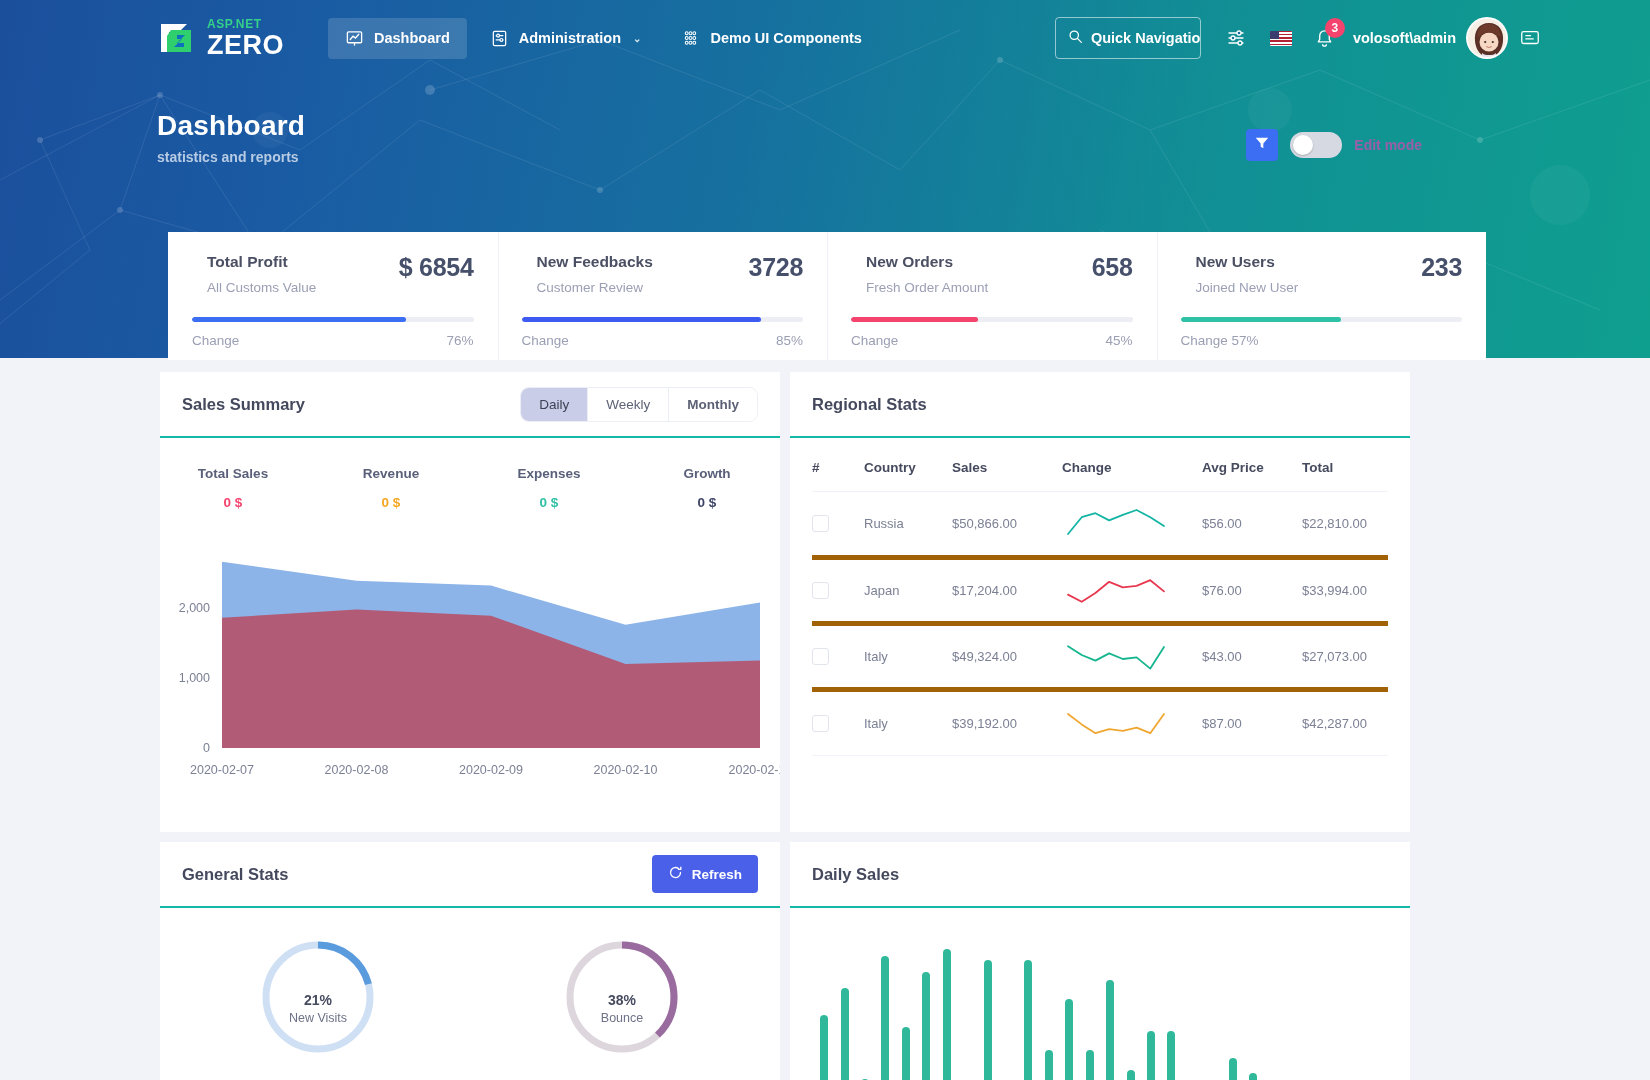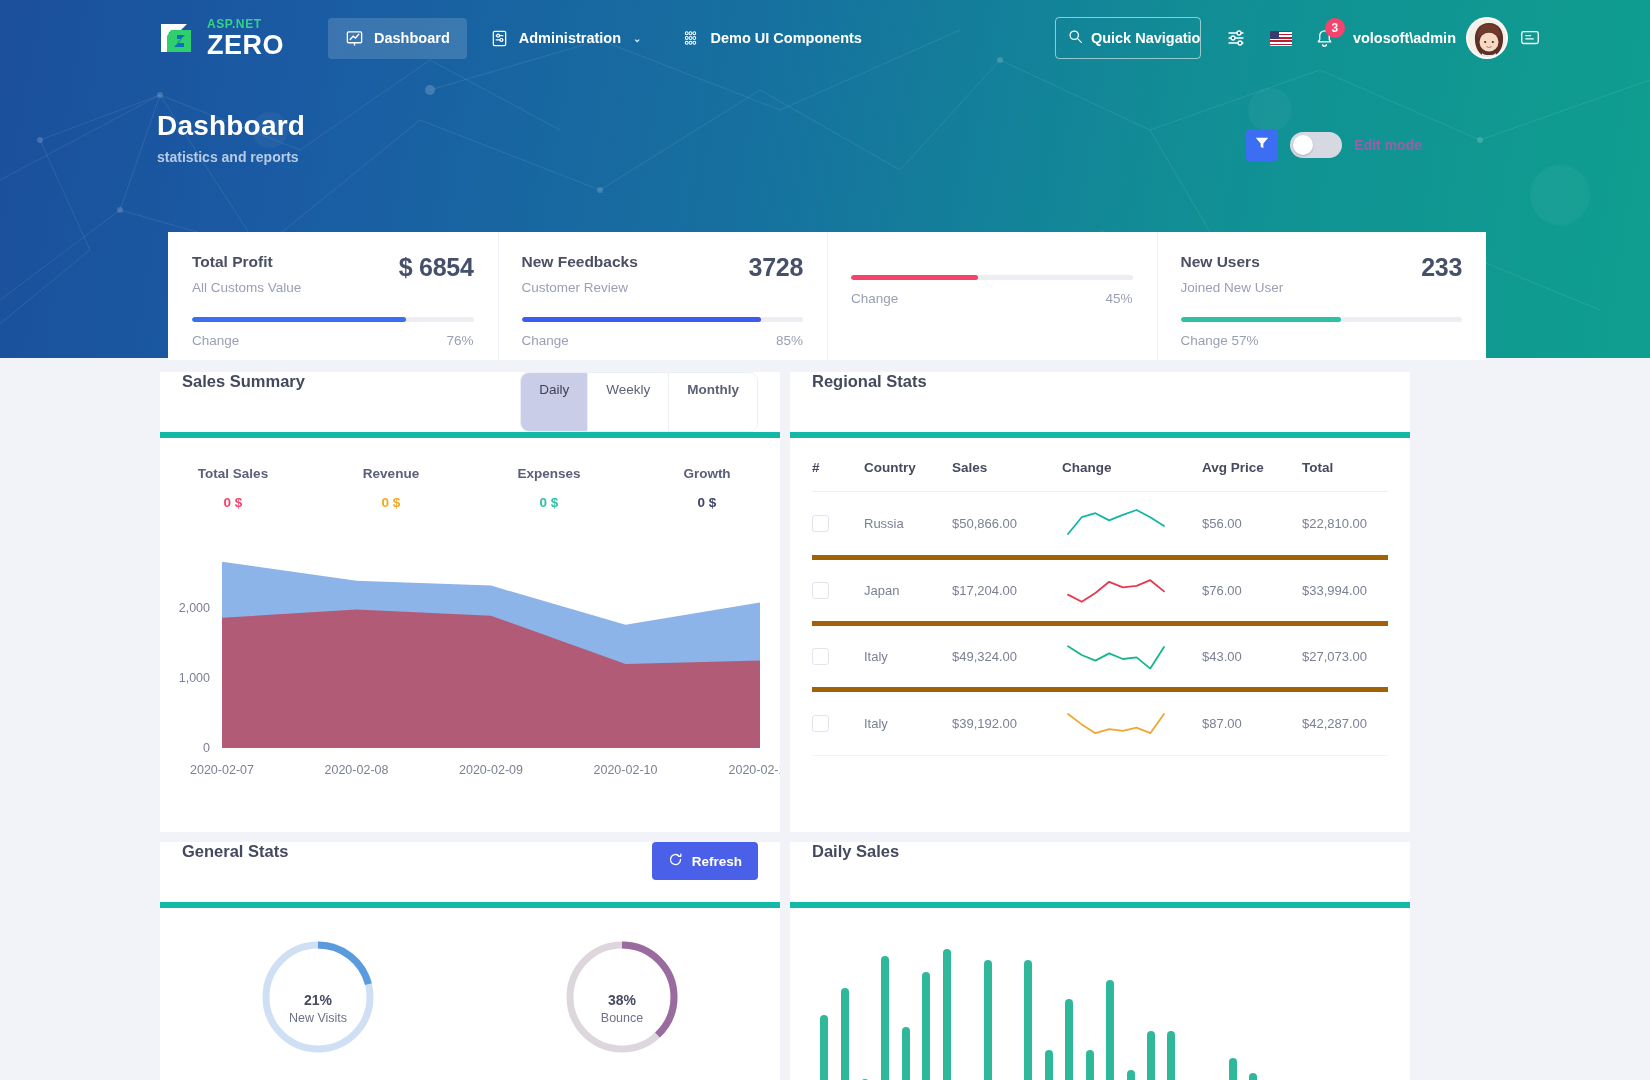--- a/index.html
+++ b/index.html
@@ -82,34 +82,34 @@
   .kpi-row {
     position: absolute; left: 168px; top: 232px; width: 1318px; height: 128px;
     background: #ffffff; display: flex;
   }
   .kpi {
     flex: 1; padding: 21px 24px 0 24px; position: relative;
   }
   .kpi + .kpi::before {
     content: ""; position: absolute; left: 0; top: 0; width: 1px; height: 128px; background: #eef0f5;
   }
-  .kpi-top { display: flex; align-items: flex-start; justify-content: space-between; }
+  .kpi-top { display: flex; align-items: flex-start; justify-content: space-between; margin-left: 15px; }
   .kpi-l { }
   .kpi-title { font-size: 15.5px; color: #4a4f63; font-weight: bold; }
   .kpi-sub { font-size: 13.5px; color: #9a9fb4; margin-top: 9px; }
   .kpi-val { font-size: 25px; color: #46506b; font-weight: bold; letter-spacing: -.3px; white-space: nowrap; }
   .kpi-bar { margin-top: 22px; height: 5px; border-radius: 3px; background: #eceef4; overflow: hidden; }
   .kpi-bar > i { display: block; height: 100%; border-radius: 3px; }
   .kpi-foot { display: flex; justify-content: space-between; margin-top: 11px; font-size: 13.5px; color: #9a9fb4; }
 
   
   .panel { background: #ffffff; position: absolute; }
   .panel-head {
-    height: 66px; border-bottom: 6px solid #14b8a6;
-    display: flex; padding: 0 22px;
+    height: 66px; border-bottom: 2px solid #14b8a6;
+    display: flex; align-items: center; padding: 0 22px;
   }
   .panel-title { font-size: 16.5px; color: #45495e; font-weight: bold; }
 
   .seg { margin-left: auto; display: flex; border-radius: 9px; overflow: hidden; border: 1px solid #eceef5; }
   .seg div { padding: 9px 18px; font-size: 13.5px; color: #5c6175; background: #fff; cursor: pointer; border-right: 1px solid #eceef5; }
   .seg div:last-child { border-right: 0; font-weight: bold; }
   .seg div.on { background: #c9cde8; color: #3f4254; }
 
   .btn-refresh {
     margin-left: auto; background: #4a60e8; color: #fff; border: 0; border-radius: 4px;
@@ -353,20 +353,27 @@
       </div>
       <div class="kpi-bar">
           <i style="width: 85%; background: rgb(61, 90, 241);"></i>
         </div>
       <div class="kpi-foot">
         <span>Change</span>
         <span>85%</span>
       </div>
     </div>
     <div class="kpi">
+      <div class="kpi-top">
+        <div class="kpi-l">
+          <div class="kpi-title">New Orders</div>
+          <div class="kpi-sub">Fresh Order Amount</div>
+        </div>
+        <div class="kpi-val">658</div>
+      </div>
       <div class="kpi-bar">
           <i style="width: 45%; background: rgb(244, 67, 108);"></i>
         </div>
       <div class="kpi-foot">
         <span>Change</span>
         <span>45%</span>
       </div>
     </div>
     <div class="kpi">
       <div class="kpi-top">

